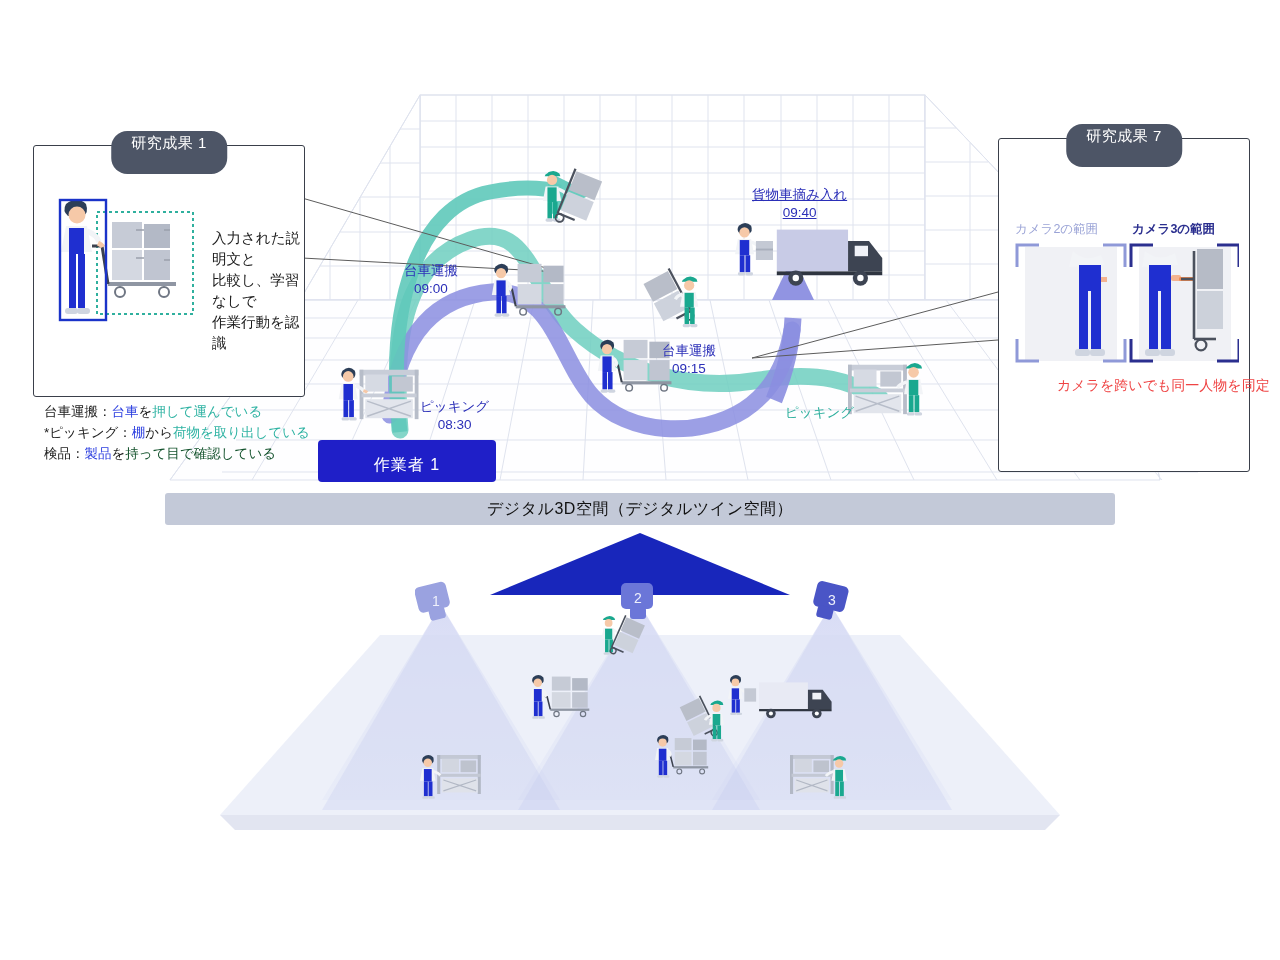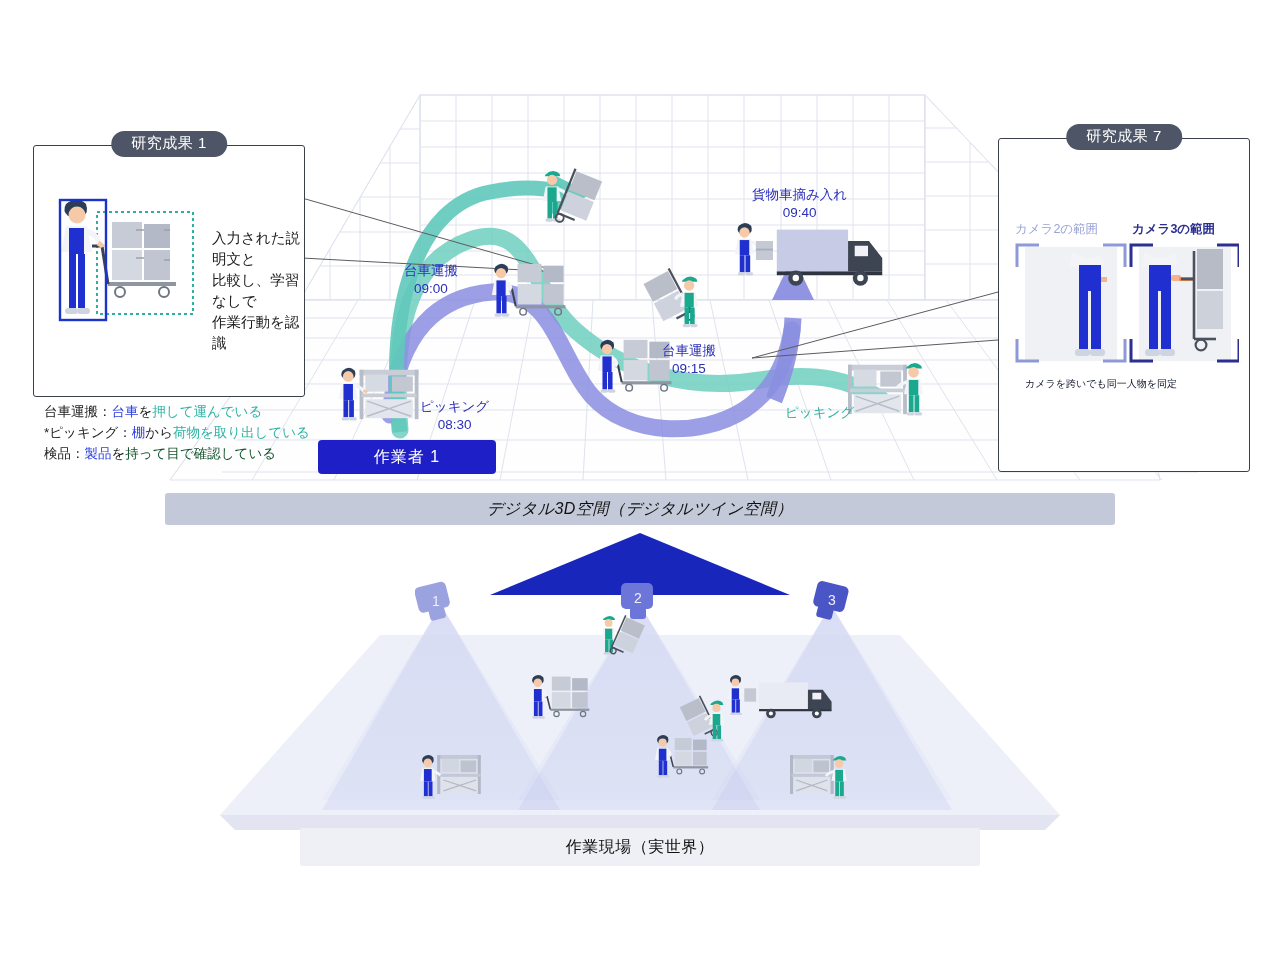--- a/index.html
+++ b/index.html
@@ -7,52 +7,52 @@
        font-family:"Liberation Sans","DejaVu Sans",sans-serif;}
   #stage{position:relative;width:1280px;height:960px;background:#fff;}
 
   
   .abs{position:absolute;}
   .ctr{text-align:center;}
 
   
   .panel{position:absolute;border:1.4px solid #3a3f4a;border-radius:3px;background:#fff;}
   .panel-badge{position:absolute;top:-15px;left:50%;transform:translateX(-50%);
-      background:#4d5566;color:#fff;border-radius:16px;padding:3px 20px 4px;
+      background:#4d5566;color:#fff;border-radius:16px;padding:3px 20px 21px;
       font-size:15px;white-space:nowrap;letter-spacing:.5px;}
 
   .panel-note{font-size:14.5px;color:#1a1a1a;line-height:1.45;}
 
   
   .footnote{position:absolute;font-size:13.5px;line-height:1.55;color:#222;white-space:nowrap;}
   .fn-obj{color:#2b3ee0;}
   .fn-act{color:#2fb3a3;}
 
   
   .bar3d{position:absolute;background:#c3c9d8;border-radius:3px;
       display:flex;align-items:center;justify-content:center;
-      font-size:16px;color:#111;letter-spacing:.5px;font-style:italic;}
+      font-size:16px;color:#111;letter-spacing:.5px;}
   .barReal{position:absolute;background:#eef0f5;border-radius:2px;
       display:flex;align-items:center;justify-content:center;
       font-size:16px;color:#111;letter-spacing:.5px;}
 
   
   .sl{position:absolute;font-size:13.5px;line-height:1.3;text-align:center;white-space:nowrap;}
   .sl .t{display:block;}
   .sl.blue{color:#2b2fb8;}
   .sl.teal{color:#2fb09e;}
 
   
-  .wbadge{position:absolute;color:#fff;font-size:16px;padding:7px 22px 6px;
+  .wbadge{position:absolute;color:#fff;font-size:16px;padding:15px 22px 6px;
       border-radius:4px;white-space:nowrap;letter-spacing:1px;}
 
   
   .camcap{position:absolute;font-size:12.5px;white-space:nowrap;}
 
-  .idcap{position:absolute;font-size:10px;color:#0f172a;white-space:nowrap;}
+  .idcap{position:absolute;font-size:14px;color:#ef4444;white-space:nowrap;margin-left:32px;}
 </style>
 </head>
 <body>
 
 <div id="stage">
 
   <svg class="abs" style="left:0;top:0;" width="1280" height="520" viewBox="0 0 1280 520">
     <defs>
       <clipPath id="roomclip">
         <polygon points="300,300 420,95 925,95 1120,300"></polygon>
@@ -358,21 +358,21 @@
     <span class="t">09:00</span>
   </div>
   <div class="sl blue" style="left:420px;top:398px;">
     <span class="t">ピッキング</span>
     <span class="t">08:30</span>
   </div>
   <div class="sl blue" style="left:662px;top:342px;">
     <span class="t">台車運搬</span>
     <span class="t">09:15</span>
   </div>
-  <div class="sl blue" style="left:752px;top:186px;">
+  <div class="sl blue" style="left:752px;top:186px;text-decoration:underline;">
     <span class="t">貨物車摘み入れ</span>
     <span class="t">09:40</span>
   </div>
   <div class="sl teal" style="left:785px;top:404px;">
     <span class="t">ピッキング</span>
   </div>
 
   <div class="wbadge ctr" style="left:318px;top:440px;width:134px;background:#1f1fc8;">
     <span>作業者 1</span>
   </div>
@@ -684,17 +684,14 @@
     <text x="23" y="23" fill="#eef0fb" font-size="14" font-family="Liberation Sans, sans-serif" text-anchor="middle">2</text>
   </svg>
   <svg class="abs" style="left:805px;top:580px;" width="46" height="52" viewBox="0 0 46 52">
     <g transform="rotate(14 23 24)">
       <rect x="8" y="3" width="32" height="26" rx="5" fill="#4a55c6"></rect>
       <rect x="14" y="27" width="16" height="12" rx="3" fill="#4a55c6"></rect>
     </g>
     <text x="27" y="25" fill="#eef0fb" font-size="14" font-family="Liberation Sans, sans-serif" text-anchor="middle">3</text>
   </svg>
 
-  <div class="barReal" style="left:300px;top:828px;width:680px;height:38px;">
-    <span>作業現場（実世界）</span>
-  </div>
 
 </div>
 
 </body></html>

